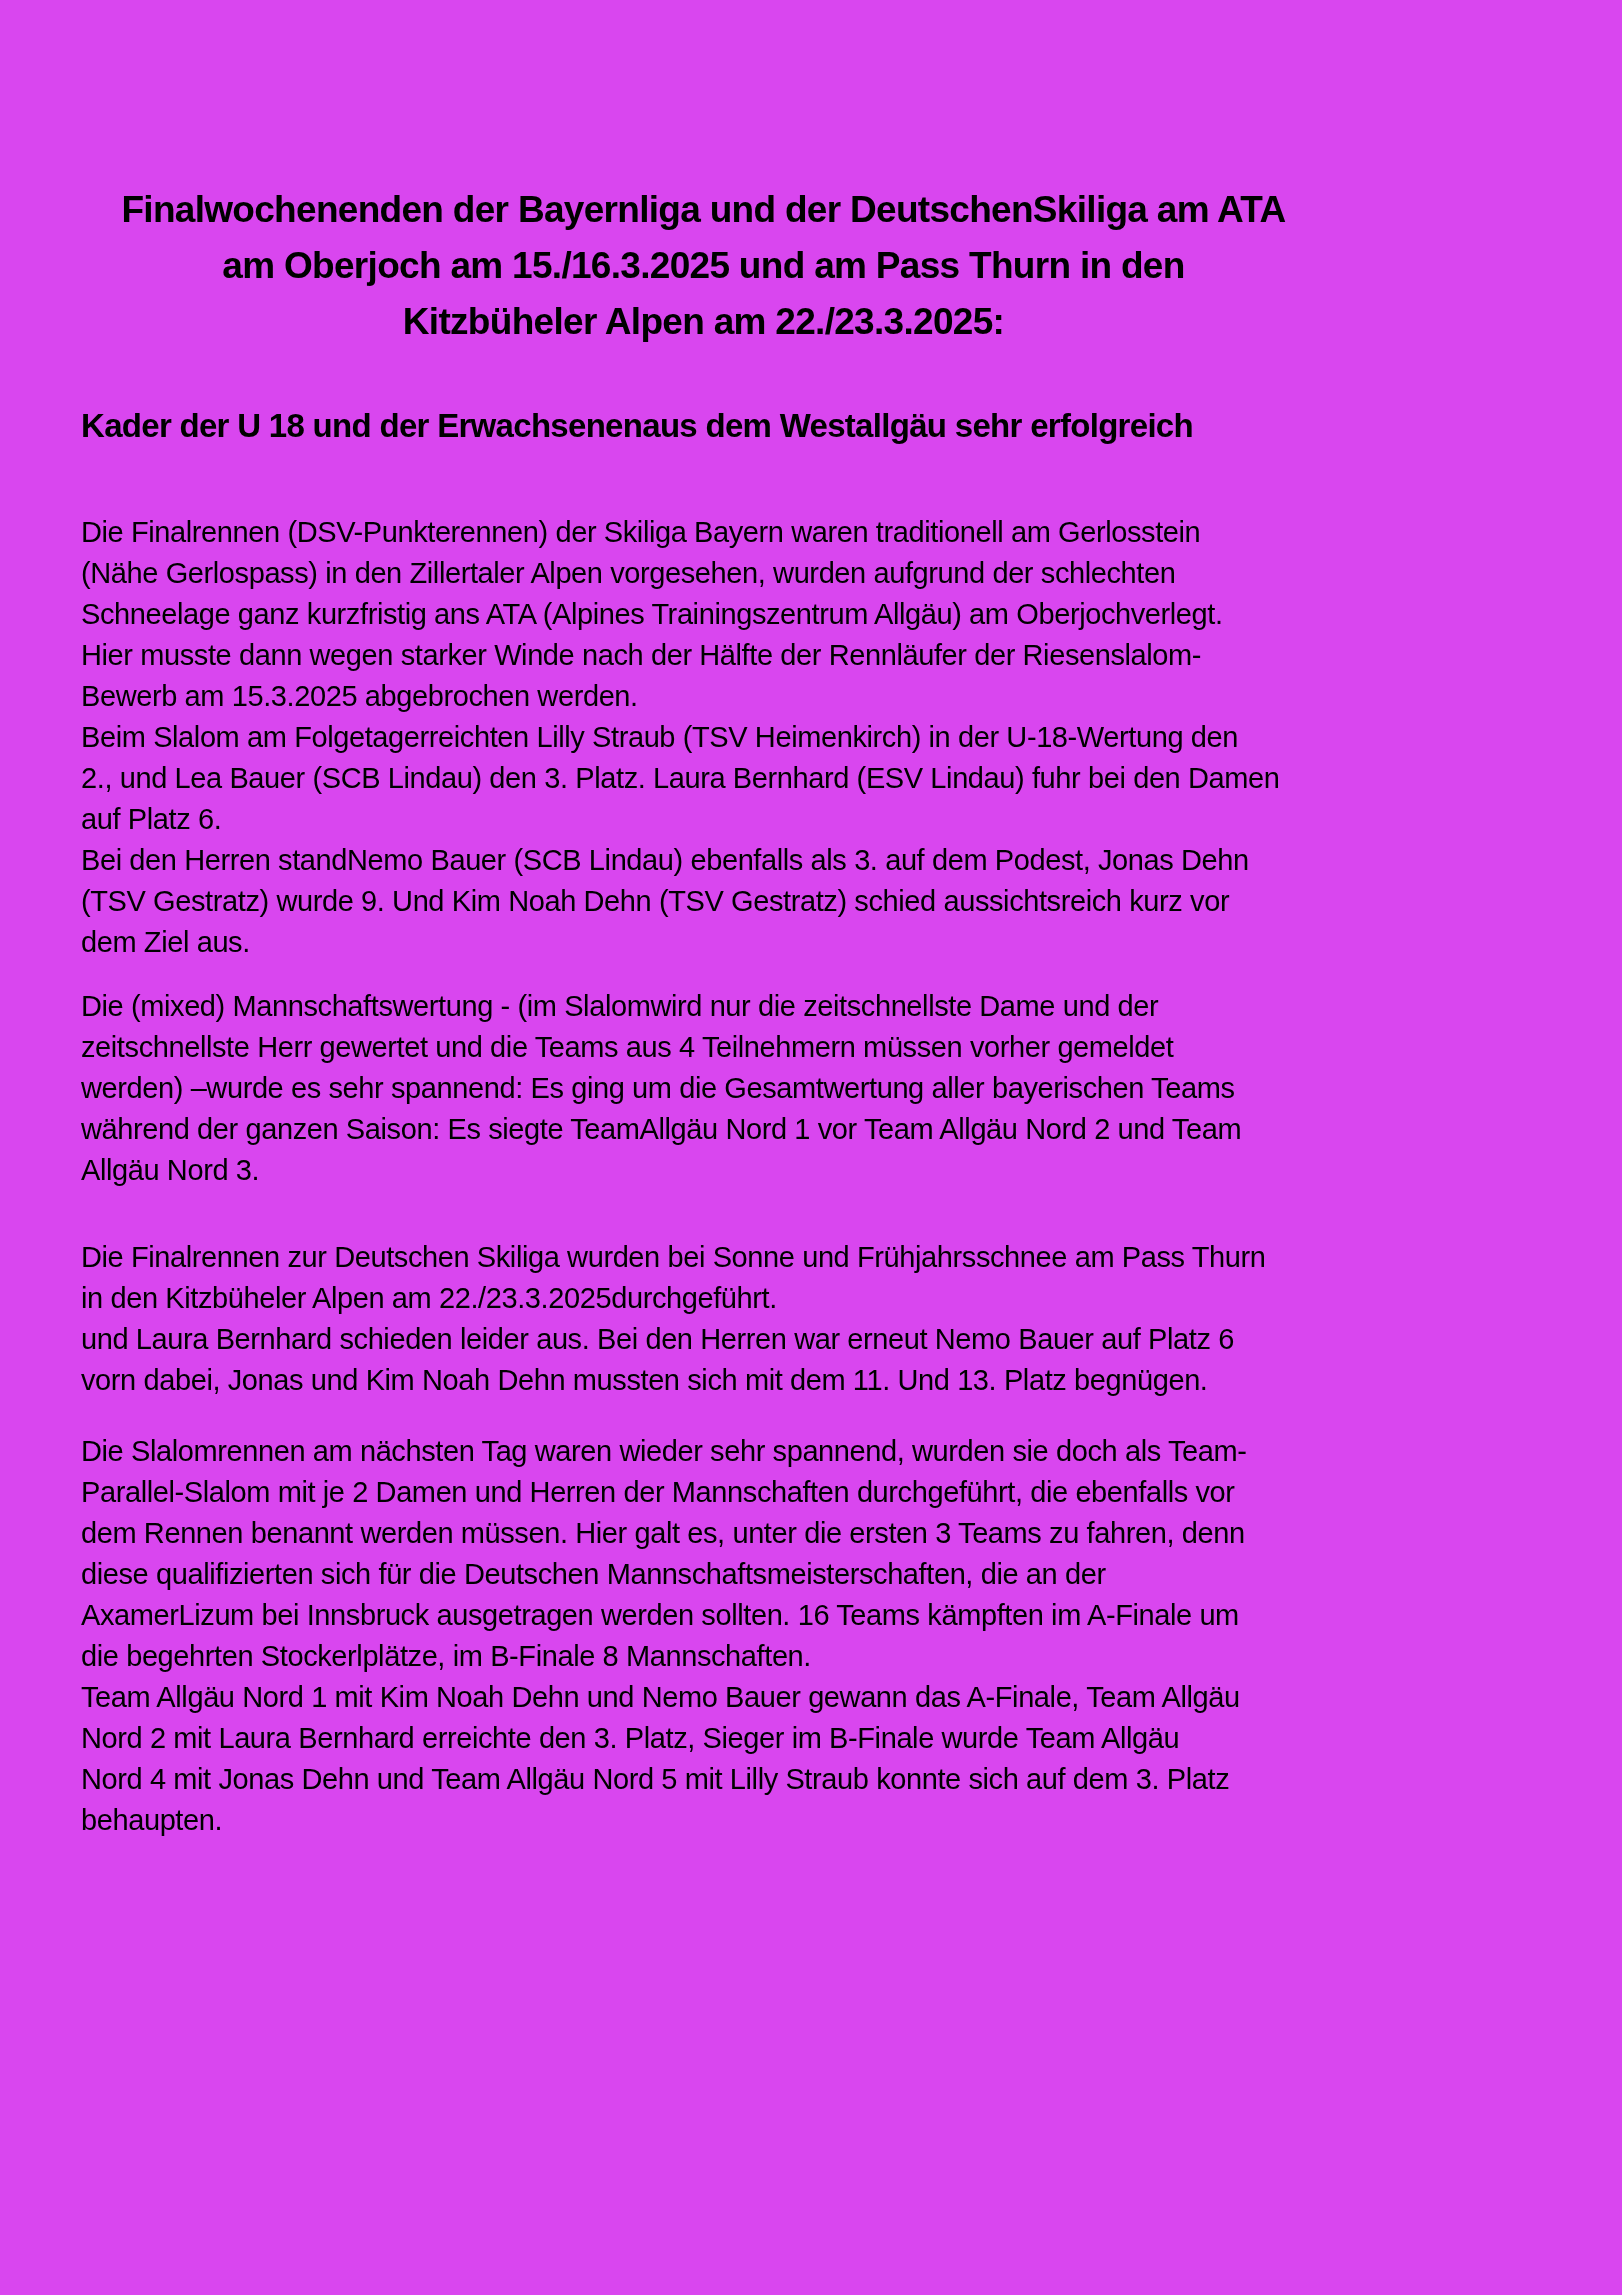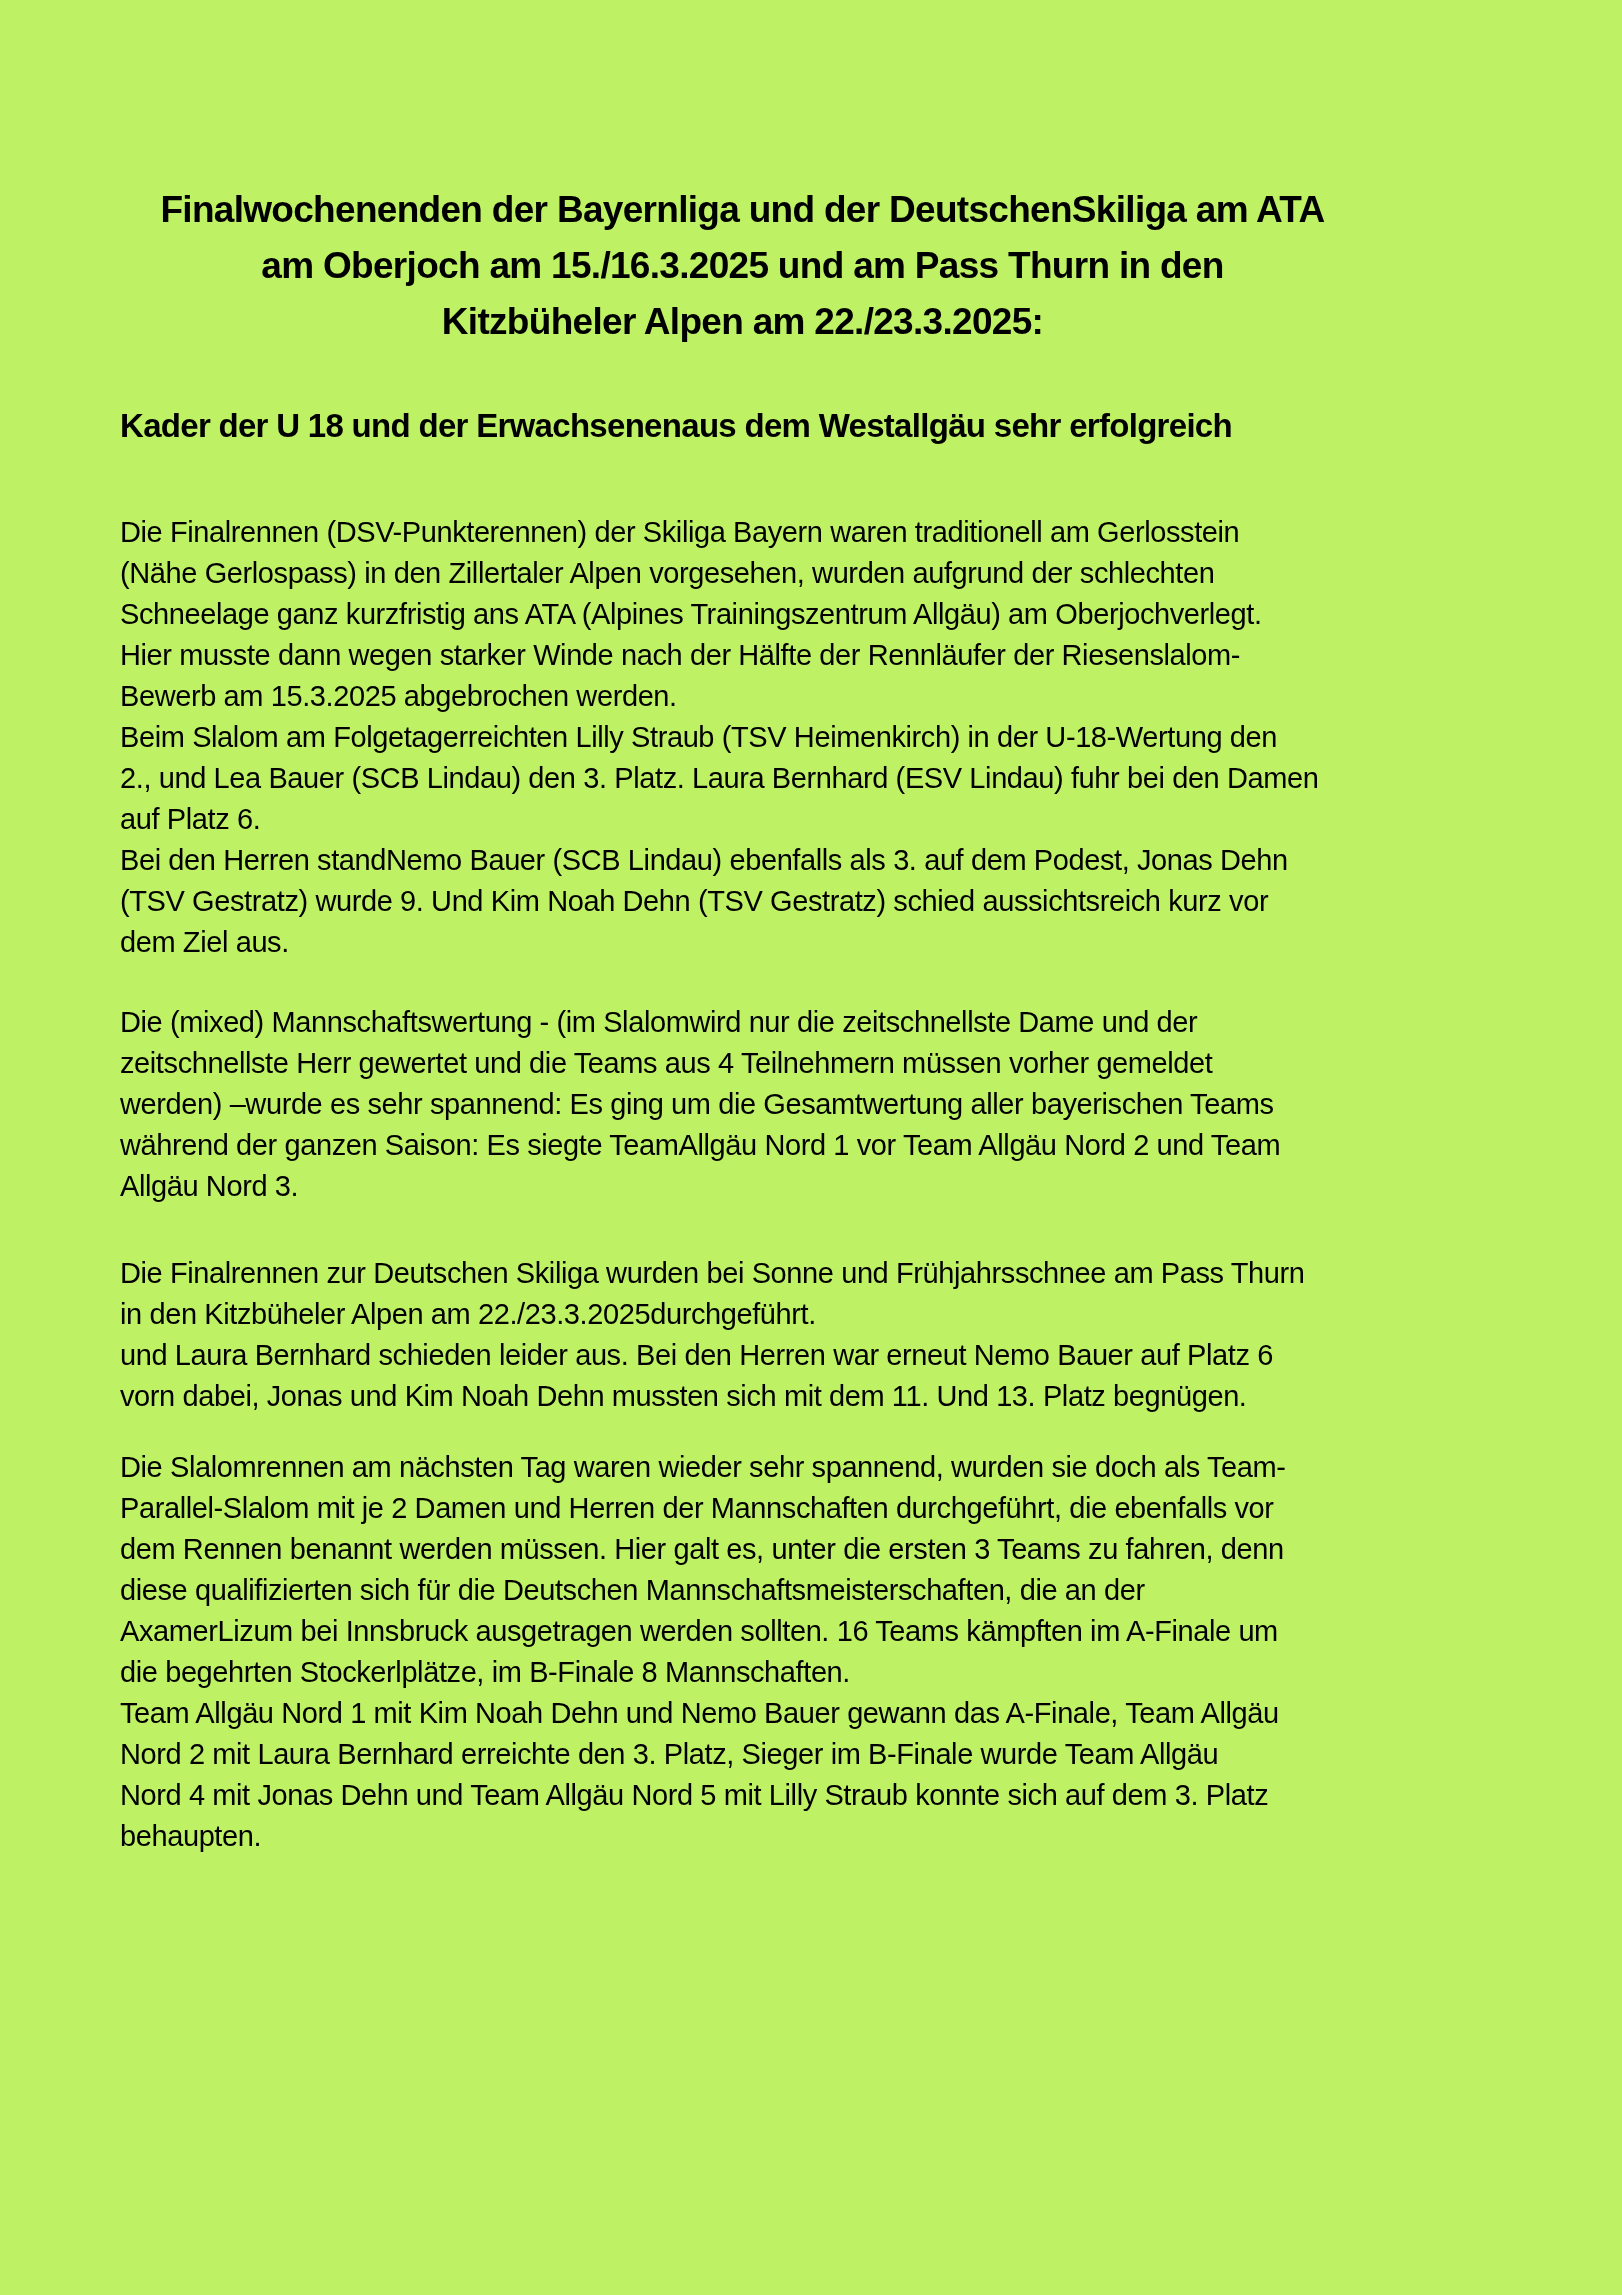--- a/index.html
+++ b/index.html
@@ -5,26 +5,26 @@
   html, body {
     margin: 0;
     padding: 0;
     background: #e8e8e8;
   }
   .page {
     position: relative;
     width: 1622px;
     height: 2295px;
     margin: 0 auto;
-    background: #bef264;
+    background: #d946ef;
     color: #000000;
     font-family: "Liberation Sans", "DejaVu Sans", sans-serif;
     box-sizing: border-box;
     padding-top: 182px;
-    padding-left: 120px;
+    padding-left: 81px;
     padding-right: 160px;
     overflow: hidden;
   }
   .title {
     margin: 0;
     width: 1245px;
     text-align: center;
     font-size: 37px;
     font-weight: bold;
     letter-spacing: -0.7px;
@@ -50,21 +50,21 @@
     line-height: 41px;
     text-align: left;
   }
   .para { margin: 0; }
   .para .line {
     display: block;
     white-space: nowrap;
   }
   .para-0 { margin-top: 62px; }
   .para-1 { }
-  .para-2 { margin-top: 39px; }
+  .para-2 { margin-top: 23px; }
   .para-3 { margin-top: 46px; }
   .para-4 { margin-top: 30px; }
 </style>
 </head>
 <body>
 
 <div class="page">
 
   <h1 class="title">
     <span class="tline">Finalwochenenden der Bayernliga und der DeutschenSkiliga am ATA</span>

